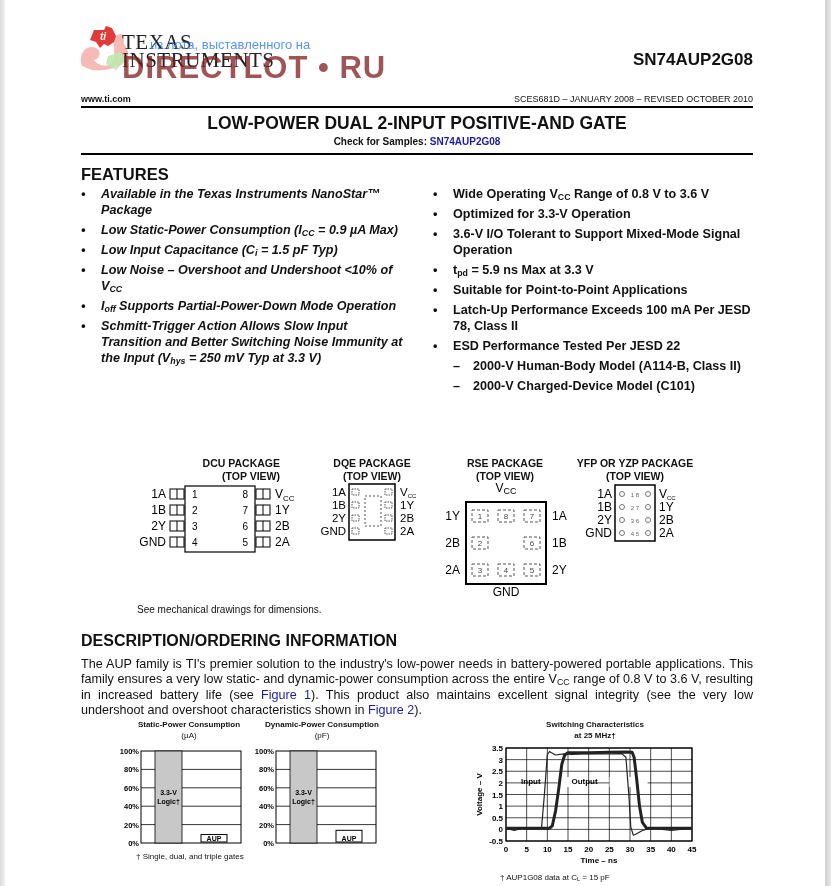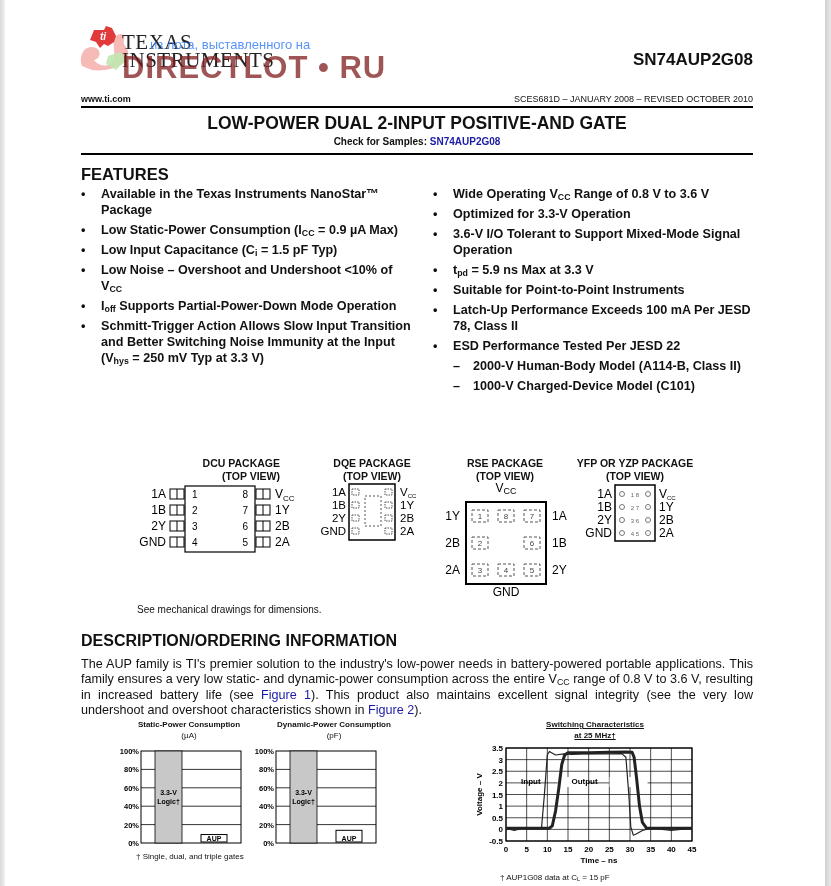--- a/index.html
+++ b/index.html
@@ -59,38 +59,38 @@
 <div class="abs www">www.ti.com</div>
 <div class="abs rev">SCES681D – JANUARY 2008 – REVISED OCTOBER 2010</div>
 <div class="abs rule" style="top:106px;"></div>
 <div class="abs title">LOW-POWER DUAL 2-INPUT POSITIVE-AND GATE</div>
 <div class="abs samples">
   <span>Check for Samples: </span><span class="link">SN74AUP2G08</span>
 </div>
 <div class="abs rule" style="top:153px;"></div>
 
 <div class="abs h2" style="left:81px; top:165px; font-size:16.5px;">FEATURES</div>
-<ul class="abs feat" id="feat-left" style="left:81px; top:186px; width:330px;">
+<ul class="abs feat" id="feat-left" style="left:81px; top:186px; width:330px;font-style:italic;">
     <li><span>Available in the Texas Instruments NanoStar™ Package</span></li>
     <li><span>Low Static-Power Consumption (I</span><sub>CC</sub><span> = 0.9 µA Max)</span></li>
     <li><span>Low Input Capacitance (C</span><sub>i</sub><span> = 1.5 pF Typ)</span></li>
     <li><span>Low Noise – Overshoot and Undershoot &lt;10% of V</span><sub>CC</sub><span></span></li>
     <li><span>I</span><sub>off</sub><span> Supports Partial-Power-Down Mode Operation</span></li>
     <li><span>Schmitt-Trigger Action Allows Slow Input Transition and Better Switching Noise Immunity at the Input (V</span><sub>hys</sub><span> = 250 mV Typ at 3.3 V)</span></li>
   </ul>
 <ul class="abs feat" id="feat-right" style="left:433px; top:186px; width:320px;">
     <li><span>Wide Operating V</span><sub>CC</sub><span> Range of 0.8 V to 3.6 V</span></li>
     <li><span>Optimized for 3.3-V Operation</span></li>
     <li><span>3.6-V I/O Tolerant to Support Mixed-Mode Signal Operation</span></li>
     <li><span>t</span><sub>pd</sub><span> = 5.9 ns Max at 3.3 V</span></li>
-    <li><span>Suitable for Point-to-Point Instruments</span></li>
+    <li><span>Suitable for Point-to-Point Applications</span></li>
     <li><span>Latch-Up Performance Exceeds 100 mA Per JESD 78, Class II</span></li>
     <li><span>ESD Performance Tested Per JESD 22</span></li>
     <li class="sub">2000-V Human-Body Model (A114-B, Class II)</li>
-    <li class="sub">1000-V Charged-Device Model (C101)</li>
+    <li class="sub">2000-V Charged-Device Model (C101)</li>
   </ul>
 
 <div class="abs pkg-title" style="left:160px; top:457px; width:120px;text-align:right;">
   <span>DCU PACKAGE</span><br><span>(TOP VIEW)</span>
 </div>
 <svg class="abs" style="left:130px; top:482px;" width="180" height="72" id="dcu-svg">
     <rect x="55" y="4" width="70" height="66" fill="none" stroke="#000" stroke-width="1.2"></rect>
     <text x="36" y="16" font-size="12" text-anchor="end">1A</text>
     <rect x="40" y="7" width="14" height="10" fill="none" stroke="#000"></rect>
     <line x1="47" y1="7" x2="47" y2="17" stroke="#000"></line>
@@ -229,21 +229,21 @@
     <line x1="33" y1="81.6" x2="133" y2="81.6" stroke="#000" stroke-width="0.8"></line>
     <text x="31" y="84.6" font-size="7.5" font-weight="bold" text-anchor="end">20%</text>
     <text x="31" y="103" font-size="7.5" font-weight="bold" text-anchor="end">0%</text>
     <rect x="47" y="8" width="27" height="92" fill="#c8c8c8" stroke="#000" stroke-width="0.8"></rect>
     <text x="60.5" y="52.16" font-size="7" font-weight="bold" text-anchor="middle">3.3-V</text>
     <text x="60.5" y="61.36" font-size="7" font-weight="bold" text-anchor="middle">Logic†</text>
     <rect x="93" y="91.536" width="26" height="7.463999999999999" fill="#fff" stroke="#000"></rect>
     <text x="106" y="97.5" font-size="7" font-weight="bold" text-anchor="middle">AUP</text>
   </svg>
 
-<div class="abs chart-title" style="left:262px; top:719px; width:120px;margin-left:12px;">
+<div class="abs chart-title" style="left:262px; top:719px; width:120px;">
   <span>Dynamic-Power Consumption</span><br><span style="font-weight:normal">(pF)</span>
 </div>
 <svg class="abs" style="left:243px; top:743px;" width="140" height="105" id="bar1">
     <rect x="33" y="8" width="100" height="92" fill="#fff" stroke="#000"></rect>
     <text x="31" y="11" font-size="7.5" font-weight="bold" text-anchor="end">100%</text>
     <line x1="33" y1="26.39999999999999" x2="133" y2="26.39999999999999" stroke="#000" stroke-width="0.8"></line>
     <text x="31" y="29.39999999999999" font-size="7.5" font-weight="bold" text-anchor="end">80%</text>
     <line x1="33" y1="44.800000000000004" x2="133" y2="44.800000000000004" stroke="#000" stroke-width="0.8"></line>
     <text x="31" y="47.800000000000004" font-size="7.5" font-weight="bold" text-anchor="end">60%</text>
     <line x1="33" y1="63.199999999999996" x2="133" y2="63.199999999999996" stroke="#000" stroke-width="0.8"></line>
@@ -253,21 +253,21 @@
     <text x="31" y="103" font-size="7.5" font-weight="bold" text-anchor="end">0%</text>
     <rect x="47" y="8" width="27" height="92" fill="#c8c8c8" stroke="#000" stroke-width="0.8"></rect>
     <text x="60.5" y="52.16" font-size="7" font-weight="bold" text-anchor="middle">3.3-V</text>
     <text x="60.5" y="61.36" font-size="7" font-weight="bold" text-anchor="middle">Logic†</text>
     <rect x="93" y="87.304" width="26" height="11.695999999999998" fill="#fff" stroke="#000"></rect>
     <text x="106" y="97.5" font-size="7" font-weight="bold" text-anchor="middle">AUP</text>
   </svg>
 
 <div class="abs foot" style="left:136px; top:852px;">† Single, dual, and triple gates</div>
 
-<div class="abs chart-title" style="left:530px; top:719px; width:130px;text-decoration:underline;">
+<div class="abs chart-title" style="left:530px; top:719px; width:130px;">
   <span>Switching Characteristics</span><br><span>at 25 MHz†</span>
 </div>
 <svg class="abs" style="left:470px; top:740px;" width="235" height="128" id="line0">
     <rect x="36" y="8" width="186" height="93" fill="#fff" stroke="#000" stroke-width="1.2"></rect>
     <line x1="36" y1="8" x2="36" y2="101" stroke="#000" stroke-width="0.7"></line>
     <text x="36" y="112" font-size="8" font-weight="bold" text-anchor="middle">0</text>
     <line x1="56.666666666666664" y1="8" x2="56.666666666666664" y2="101" stroke="#000" stroke-width="0.7"></line>
     <text x="56.666666666666664" y="112" font-size="8" font-weight="bold" text-anchor="middle">5</text>
     <line x1="77.33333333333333" y1="8" x2="77.33333333333333" y2="101" stroke="#000" stroke-width="0.7"></line>
     <text x="77.33333333333333" y="112" font-size="8" font-weight="bold" text-anchor="middle">10</text>

